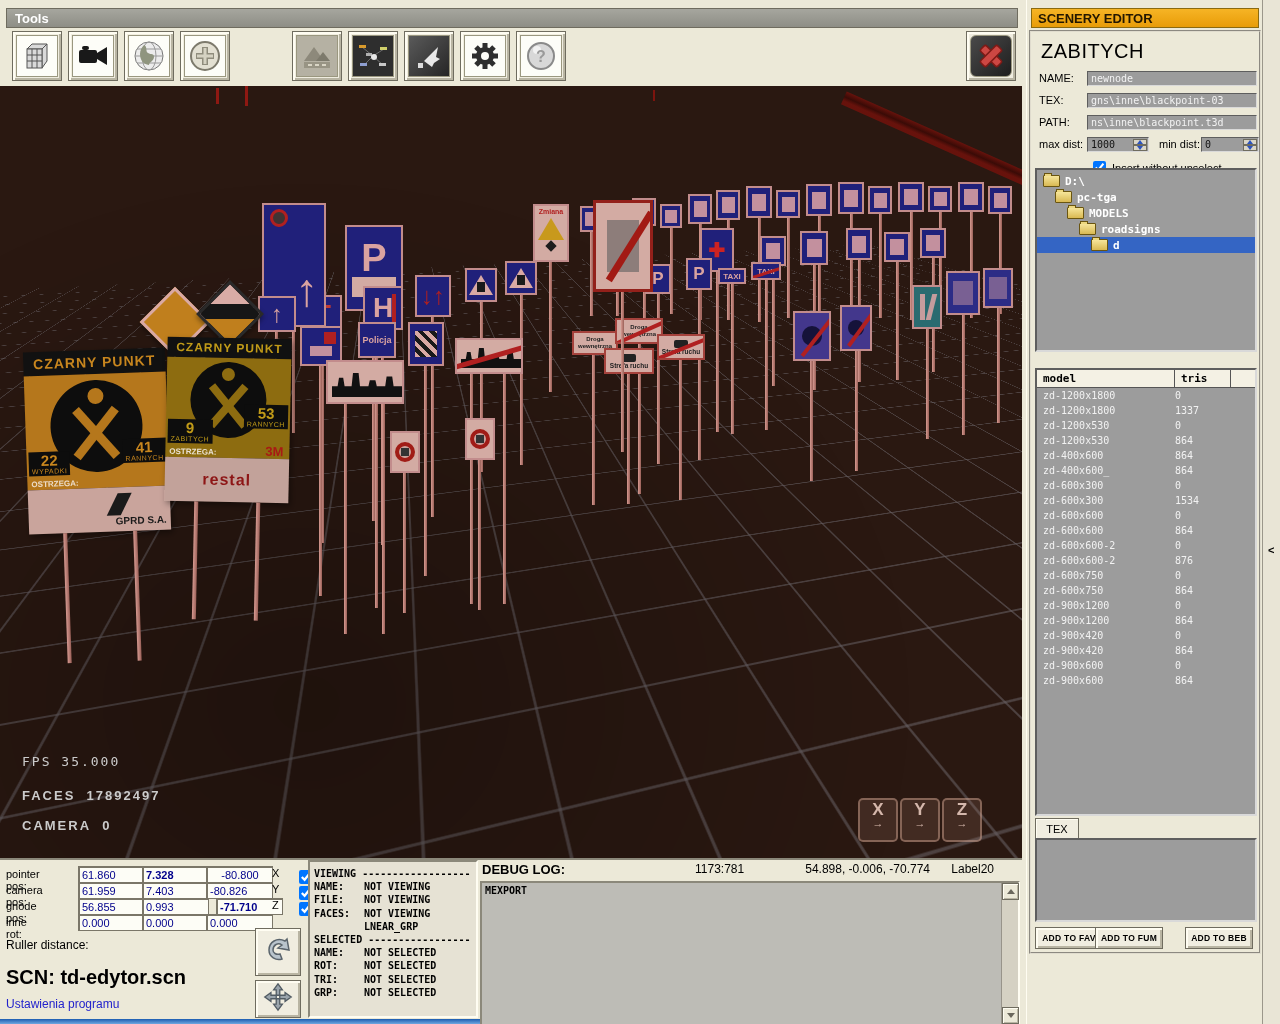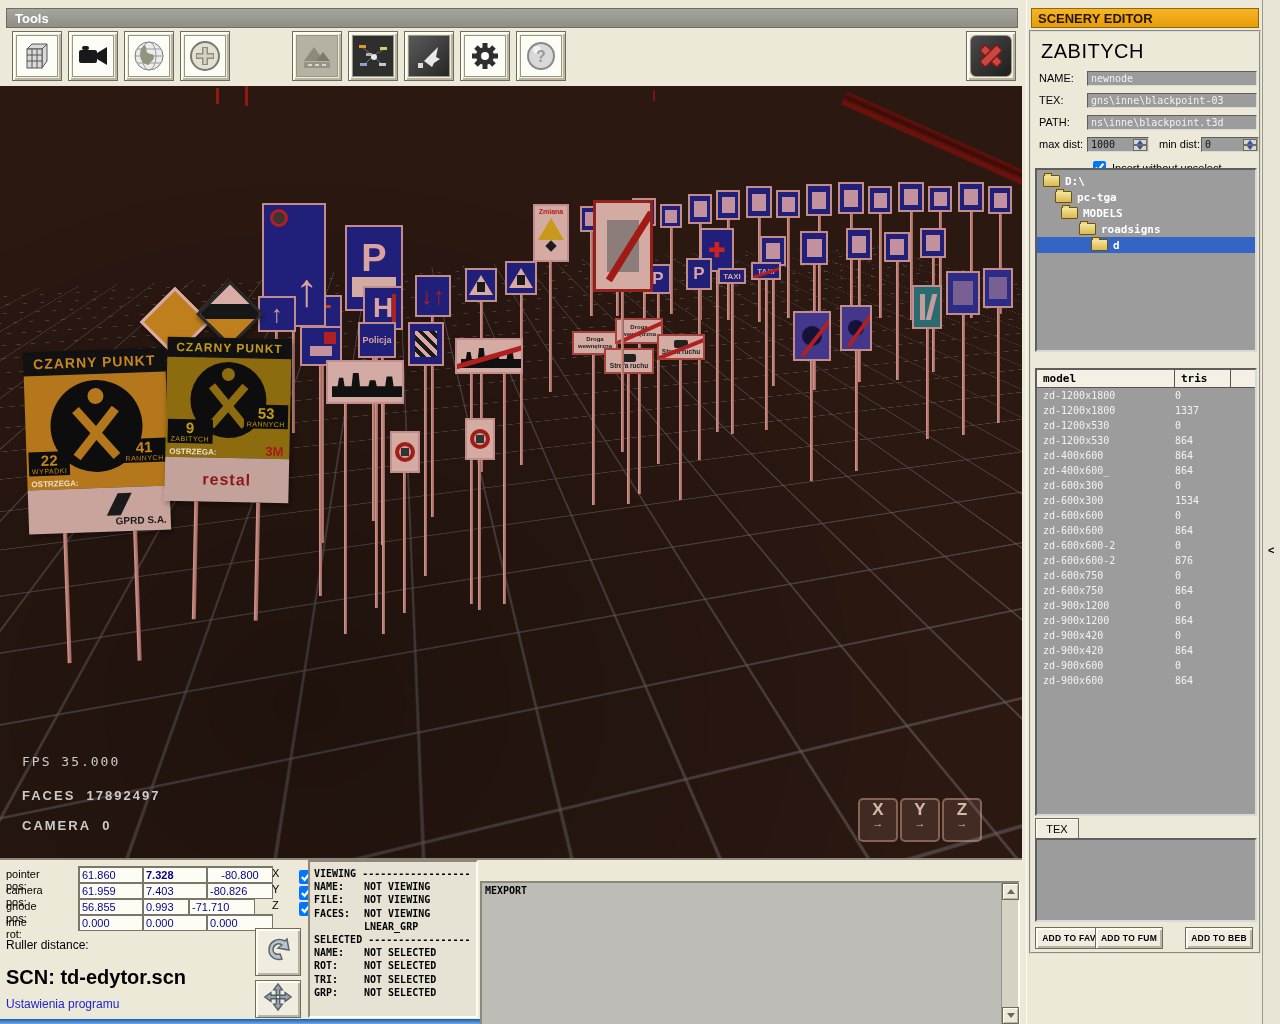--- a/index.html
+++ b/index.html
@@ -640,21 +640,21 @@
     <label>camera pos:</label>
     <input style="left: 78px;" value="61.959">
     <input style="left: 142px;" value="7.403">
     <input style="left: 206px;" value="-80.826">
     <span class="axchk" style="top:1px"><input type="checkbox" checked="" style=""> <span>Y</span></span>
   </div>
   <div class="srow" style="top:38px">
     <label>gnode pos:</label>
     <input style="left: 78px;" value="56.855">
     <input style="left: 142px;" value="0.993">
-    <input style="left: 188px;" value="-71.710">
+    <input style="left: 216px; font-weight: bold;" value="-71.710">
     <span class="axchk" style="top:1px"><input type="checkbox" checked="" style=""> <span>Z</span></span>
   </div>
   <div class="srow" style="top:54px">
     <label>inne rot:</label>
     <input style="left: 78px;" value="0.000">
     <input style="left: 142px;" value="0.000">
     <input style="left: 206px;" value="0.000">
   </div>
   <div style="position:absolute;left:6px;top:78px;font-size:12px"><span>Ruller distance:</span></div>
   <div style="position:absolute;left:6px;top:106px;font-size:20px;font-weight:bold"><span>SCN: td-edytor.scn</span></div>
@@ -683,20 +683,26 @@
     <div class="vline"><span class="vl">FACES:</span><span class="vv">NOT VIEWING</span></div>
     <div class="vline"><span class="vl"></span><span class="vv">LNEAR_GRP</span></div>
     <div class="vline"><span class="vl">SELECTED ---------------------------</span><span class="vv"></span></div>
     <div class="vline"><span class="vl">NAME:</span><span class="vv">NOT SELECTED</span></div>
     <div class="vline"><span class="vl">ROT:</span><span class="vv">NOT SELECTED</span></div>
     <div class="vline"><span class="vl">TRI:</span><span class="vv">NOT SELECTED</span></div>
     <div class="vline"><span class="vl">GRP:</span><span class="vv">NOT SELECTED</span></div>
   </div>
 
   <div class="debug">
+    <div class="debug-h">
+      <b style="position:absolute;left:2px;font-size:13px">DEBUG LOG:</b>
+      <span style="position:absolute;left:215px">1173:781</span>
+      <span style="position:absolute;right:92px">54.898, -0.006, -70.774</span>
+      <span style="position:absolute;right:28px">Label20</span>
+    </div>
     <div class="logbox">
       <span>MEXPORT</span>
       <div class="sb">
         <span class="sbb" style="top:0">
             <i class="tri-up"></i>
           </span>
         <span class="sbb" style="bottom:0">
             <i class="tri-dn"></i>
           </span>
       </div>
@@ -746,21 +752,21 @@
 
   <div class="treebox">
     <div class="titem" style="padding-left:6px">
         <i class="folder"></i>
         <span>D:\</span>
       </div>
     <div class="titem" style="padding-left:18px">
         <i class="folder"></i>
         <span>pc-tga</span>
       </div>
-    <div class="titem" style="padding-left:24px">
+    <div class="titem" style="padding-left:30px">
         <i class="folder"></i>
         <span>MODELS</span>
       </div>
     <div class="titem" style="padding-left:42px">
         <i class="folder"></i>
         <span>roadsigns</span>
       </div>
     <div class="titem sel" style="padding-left:54px">
         <i class="folder"></i>
         <span>d</span>

